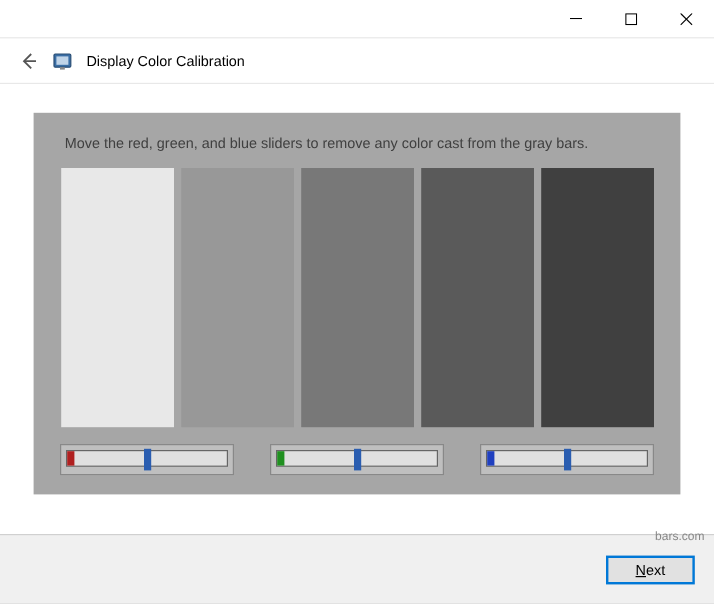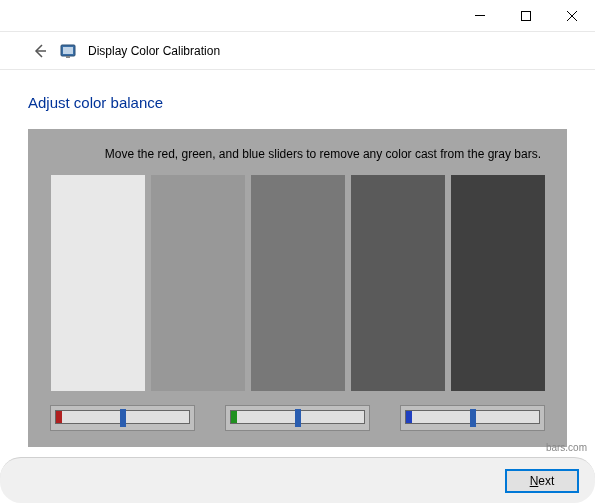--- a/index.html
+++ b/index.html
@@ -24,21 +24,21 @@
       display: flex;
       align-items: center;
       justify-content: center;
       font-size: 10px;
       color: #000;
     }
     .header {
       height: 38px;
       display: flex;
       align-items: center;
-      padding: 0 32px;
+      padding: 0 16px;
       gap: 12px;
       border-bottom: 1px solid #e8e8e8;
     }
     .back-arrow {
       width: 16px;
       height: 16px;
       color: #555;
     }
     .app-icon {
       width: 16px;
@@ -56,23 +56,23 @@
       font-size: 15px;
       font-weight: 400;
       margin-bottom: 18px;
     }
     .gray-panel {
       background: #a6a6a6;
       padding: 18px 22px 16px 22px;
     }
     .instruction {
       font-size: 12px;
-      color: #000000;
+      color: #404040;
       margin-bottom: 14px;
-      text-align: right;
+      text-align: left;
       padding: 0 4px;
     }
     .bars {
       display: flex;
       gap: 6px;
       justify-content: center;
       margin-bottom: 14px;
     }
     .bar {
       width: 94px;
@@ -110,29 +110,28 @@
       height: 18px;
       background: #2a5db0;
       left: 50%;
       transform: translateX(-50%);
     }
     .button-bar {
       position: absolute;
       left: 0;
       right: 0;
       bottom: 0;
-      height: 46px;
+      height: 58px;
       background: #f0f0f0;
       border-top: 1px solid #d0d0d0;
       display: flex;
       justify-content: flex-end;
       align-items: center;
       padding: 0 16px;
       gap: 8px;
-      border-radius: 21px;
     }
     .btn {
       min-width: 74px;
       height: 24px;
       font-size: 12px;
       background: #e1e1e1;
       border: 1px solid #adadad;
       cursor: pointer;
     }
     .btn.primary {
@@ -180,21 +179,20 @@
     <svg width="16" height="16" viewBox="0 0 16 16">
       <rect x="1" y="2" width="14" height="11" rx="1" fill="#3a6ea5" stroke="#2a4e75"></rect>
       <rect x="3" y="4" width="10" height="7" fill="#c0d4e8"></rect>
       <rect x="6" y="13" width="4" height="2" fill="#888"></rect>
     </svg>
   </div>
   <span class="header-title">Display Color Calibration</span>
 </div>
 
 <div class="content">
-  <div class="heading">Adjust color balance</div>
 
   <div class="gray-panel">
     <div class="instruction">Move the red, green, and blue sliders to remove any color cast from the gray bars.</div>
 
     <div class="bars">
       <div class="bar" style="background:#e8e8e8"></div>
       <div class="bar" style="background:#989898"></div>
       <div class="bar" style="background:#787878"></div>
       <div class="bar" style="background:#5a5a5a"></div>
       <div class="bar" style="background:#404040"></div>

